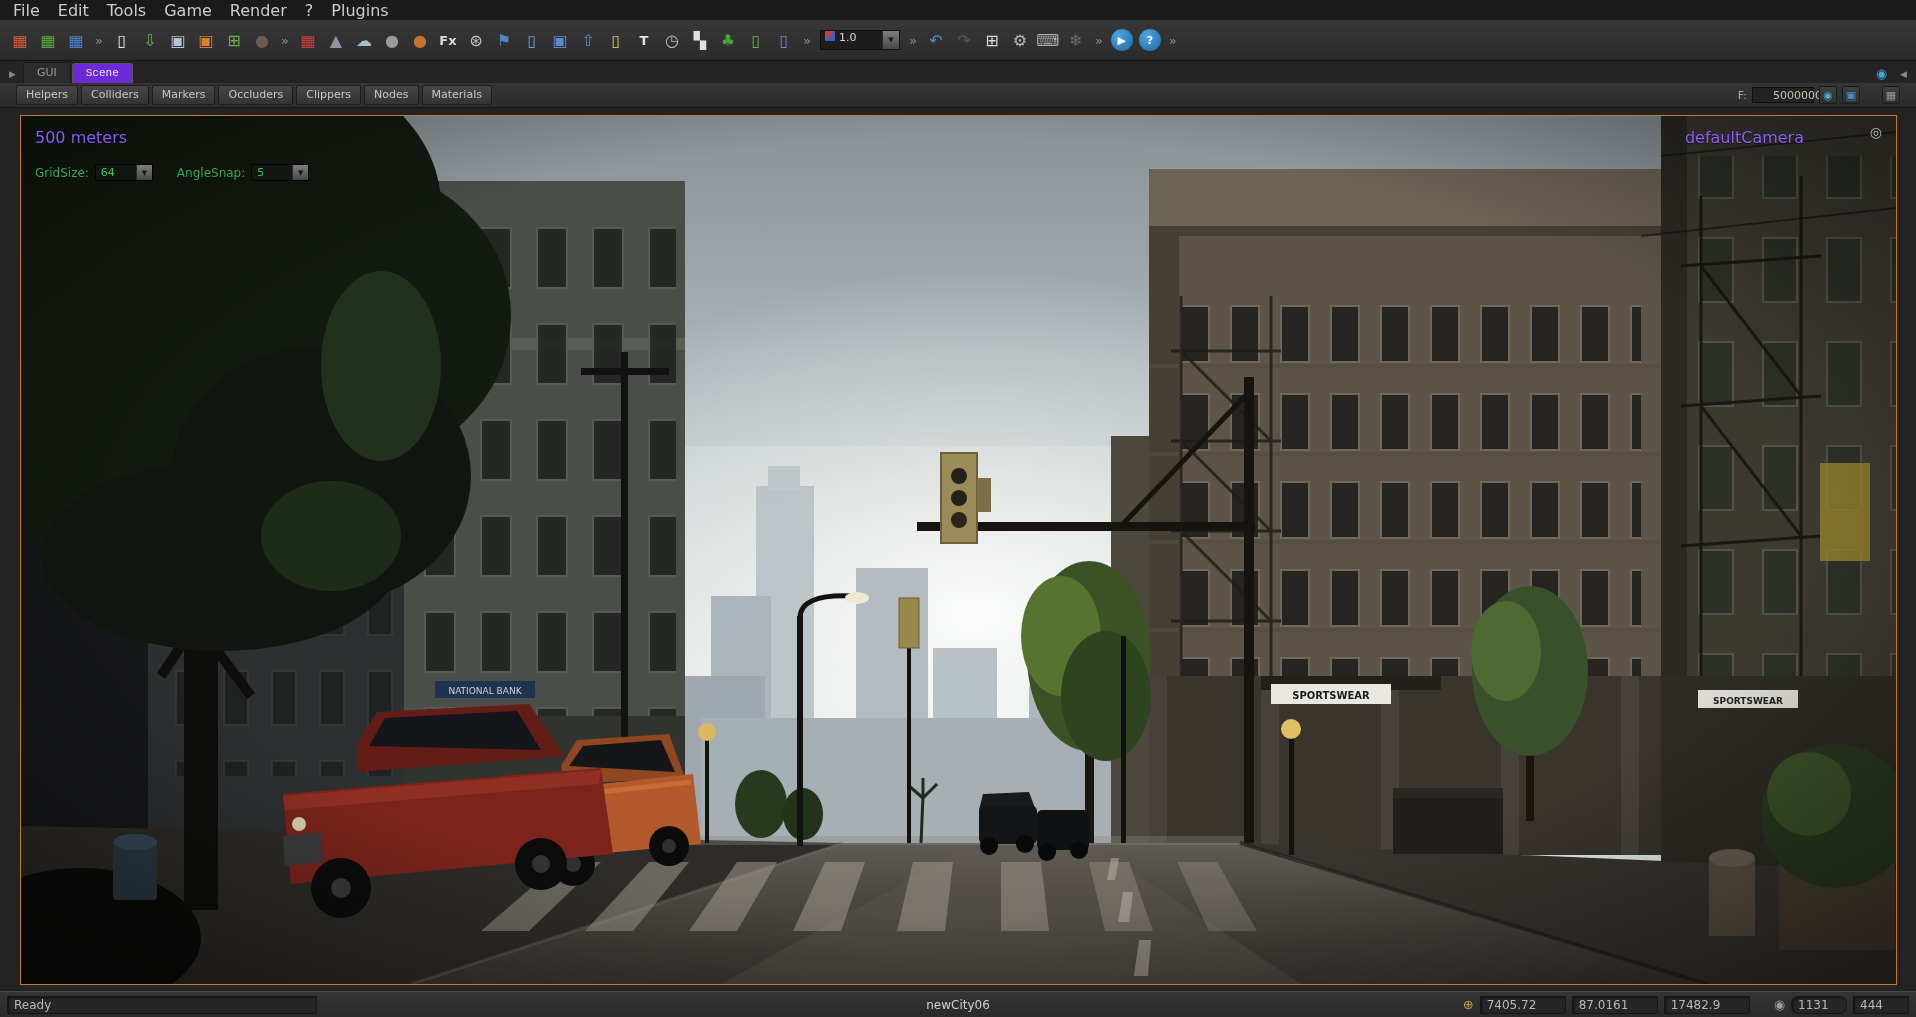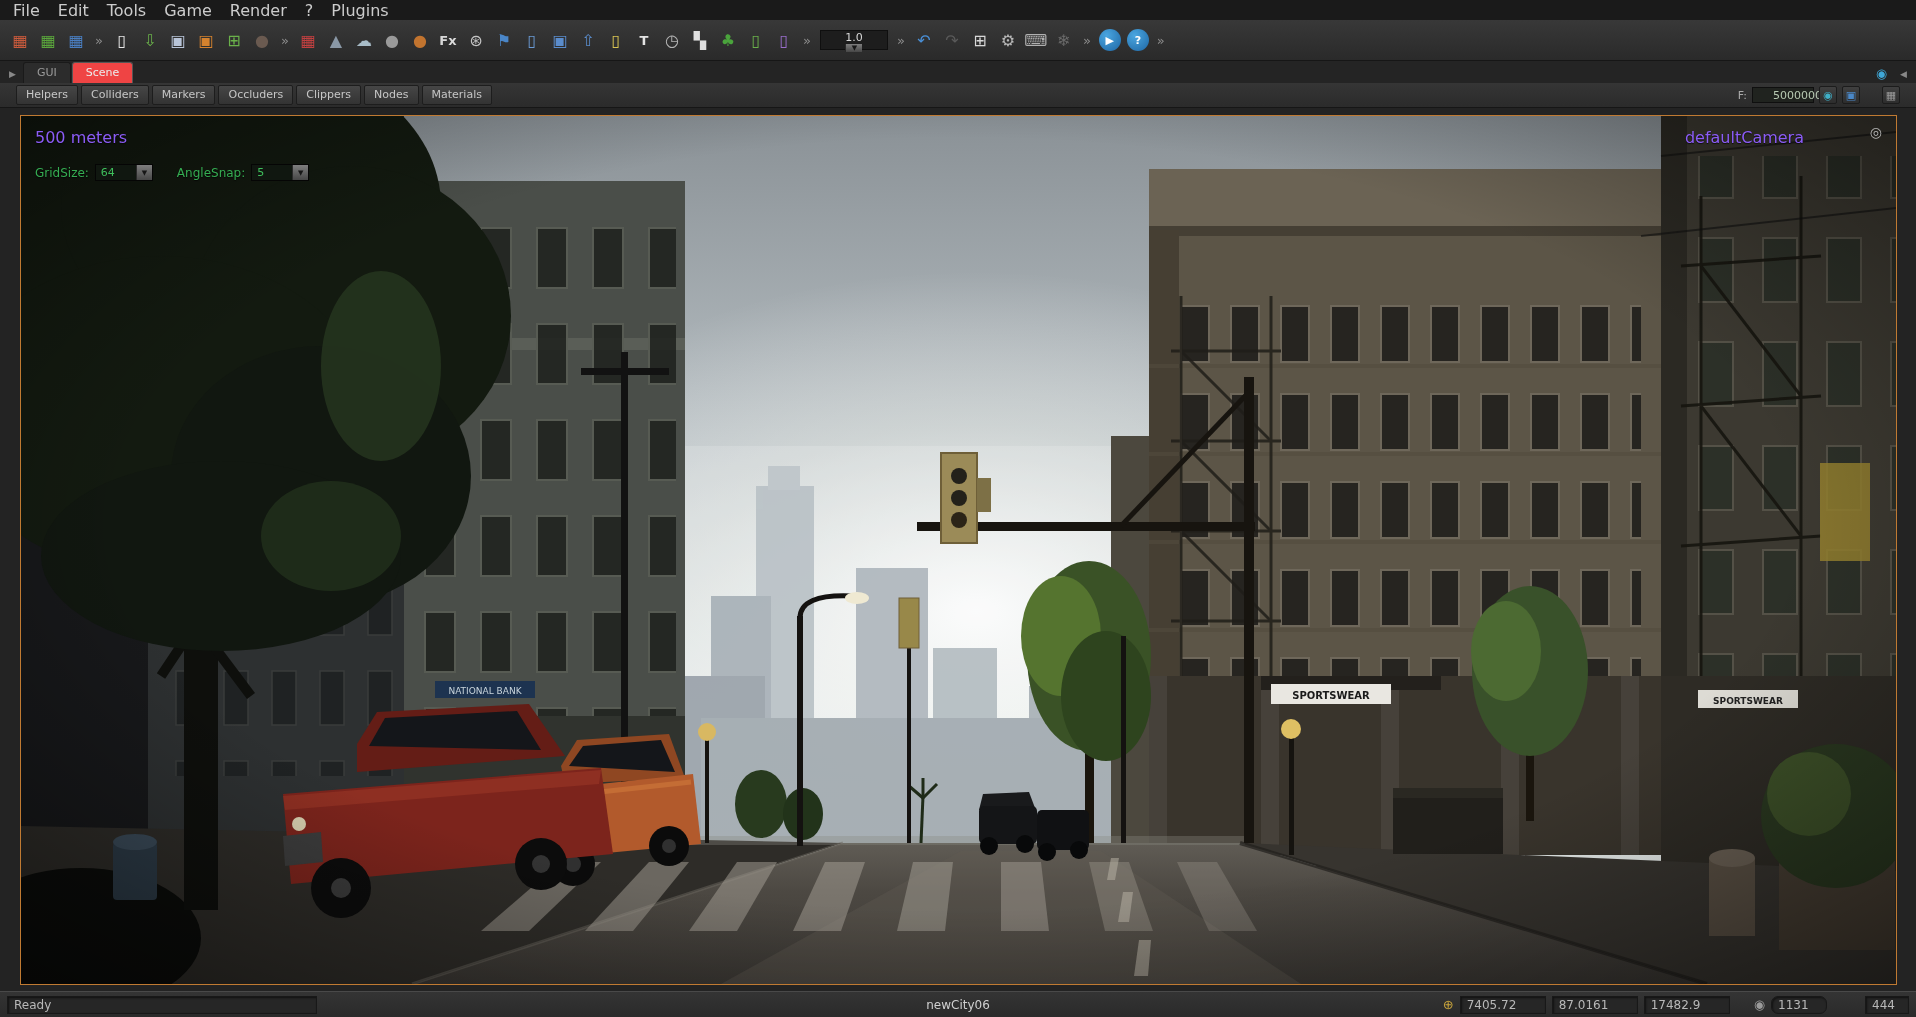--- a/index.html
+++ b/index.html
@@ -13,32 +13,32 @@
 
   
   .toolbar{height:41px;background:linear-gradient(#383838,#2a2a2a);border-bottom:1px solid #161616;
     display:flex;align-items:center;padding:0 6px;flex:0 0 auto;}
   .tbtn{width:26px;height:26px;display:flex;align-items:center;justify-content:center;
     font-size:16px;border-radius:3px;margin:0 1px;cursor:default;}
   .tbtn.txt{font-size:13px;font-weight:bold;}
   .tbtn.blue-round{background:radial-gradient(circle at 35% 30%,#4aa6e0,#1e66a4);
     border-radius:50%;width:22px;height:22px;font-size:11px;margin:0 3px;font-weight:bold;}
   .tsep{color:#8c8c8c;font-size:13px;margin:0 5px;cursor:default;}
-  .tdrop{width:68px;height:20px;background:#1d1d1d;border:1px solid #0f0f0f;display:flex;align-items:center;margin:0 4px;flex-direction:column;}
+  .tdrop{width:80px;height:20px;background:#1d1d1d;border:1px solid #0f0f0f;display:flex;margin:0 4px;}
   .tdrop-ico{width:10px;height:10px;margin:0 4px;background:linear-gradient(135deg,#c04040 50%,#4060c0 50%);}
   .tdrop-val{flex:1;color:#d6d6d6;font-size:11px;}
   .tdrop-arrow,.hud-select-arrow{width:17px;height:18px;background:linear-gradient(#7e7e7e,#474747);
     color:#161616;font-size:7px;display:flex;align-items:center;justify-content:center;border-left:1px solid #2a2a2a;}
 
   
   .tabrow{height:22px;background:#242424;display:flex;align-items:flex-end;padding:0 2px;flex:0 0 auto;}
   .tab-arrow{color:#888;font-size:9px;padding:4px 7px;cursor:default;}
   .tab{font-size:11px;color:#9a9a9a;background:#2c2c2c;border:1px solid #1a1a1a;border-bottom:none;
     padding:3px 13px 4px;margin-right:1px;border-radius:3px 3px 0 0;cursor:default;}
-  .tab.active{background:#ef4444;color:#ececec;border-color:#565656;}
+  .tab.active{background:#6d28d9;color:#ececec;border-color:#565656;font-family:Liberation Mono, monospace;}
   .tabrow-right{margin-left:auto;display:flex;align-items:center;}
   .world-btn{color:#3fa8d8;font-size:13px;padding:2px 6px;cursor:default;}
 
   
   .subtoolbar{height:25px;background:linear-gradient(#353535,#2b2b2b);border-bottom:1px solid #161616;
     display:flex;align-items:center;padding:0 16px;flex:0 0 auto;}
   .sbtn{font-size:11px;color:#c6c6c6;background:linear-gradient(#464646,#333333);border:1px solid #1d1d1d;
     border-radius:2px;padding:2px 9px 3px;margin-right:3px;cursor:default;}
   .sub-right{margin-left:auto;display:flex;align-items:center;gap:5px;}
   .f-label{color:#aaaaaa;font-size:11px;}
@@ -67,21 +67,21 @@
   
   .statusbar{height:26px;background:linear-gradient(#343434,#2a2a2a);border-top:1px solid #494949;
     display:flex;align-items:center;padding:0 7px;flex:0 0 auto;position:relative;}
   .status-field{background:#262626;border:1px solid #181818;box-shadow:inset 1px 1px 2px rgba(0,0,0,.55);
     color:#b8b8b8;font-size:12px;height:18px;display:flex;align-items:center;padding:0 6px;}
   .status-ready{width:310px;text-align:center;}
   .scene-name{position:absolute;left:50%;transform:translateX(-50%);color:#cfcfcf;font-size:12px;}
   .status-right{margin-left:auto;display:flex;align-items:center;gap:6px;}
   .coord-field{width:86px;}
   .count-a{width:56px;border-radius:7px;}
-  .count-b{width:44px;margin-left:32px;}
+  .count-b{width:56px;}
   .status-ico{font-size:13px;}
 </style>
 </head>
 <body>
 
 <div class="app">
 
   <div class="menubar">
     <div class="menu-item">File</div>
     <div class="menu-item">Edit</div>

